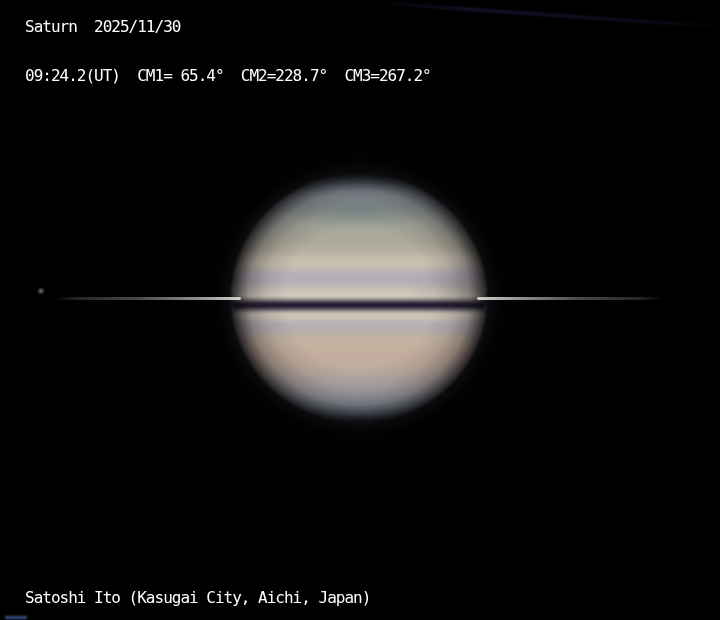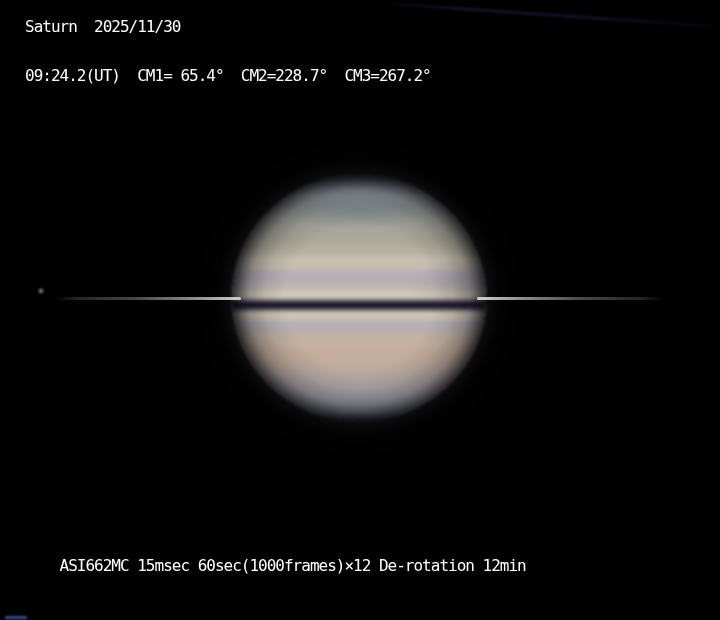--- a/index.html
+++ b/index.html
@@ -96,19 +96,20 @@
   <div class="ring ring-right"></div>
 
   <div class="planet">
     <div class="polar-cap"></div>
     <div class="right-shade"></div>
     <div class="ring-shadow-band"></div>
     <div class="limb"></div>
   </div>
 
   <div class="txt equip-block"><br>
-    <span>ASI662MC 15msec 60sec(1000frames)×12 De-rotation 12min</span><br>
+    <br>
   </div>
 
+  <div class="txt credit-line">Satoshi Ito (Kasugai City, Aichi, Japan)</div>
 
   <div class="edge-artifact"></div>
 
 </div>
 
 </body></html>

